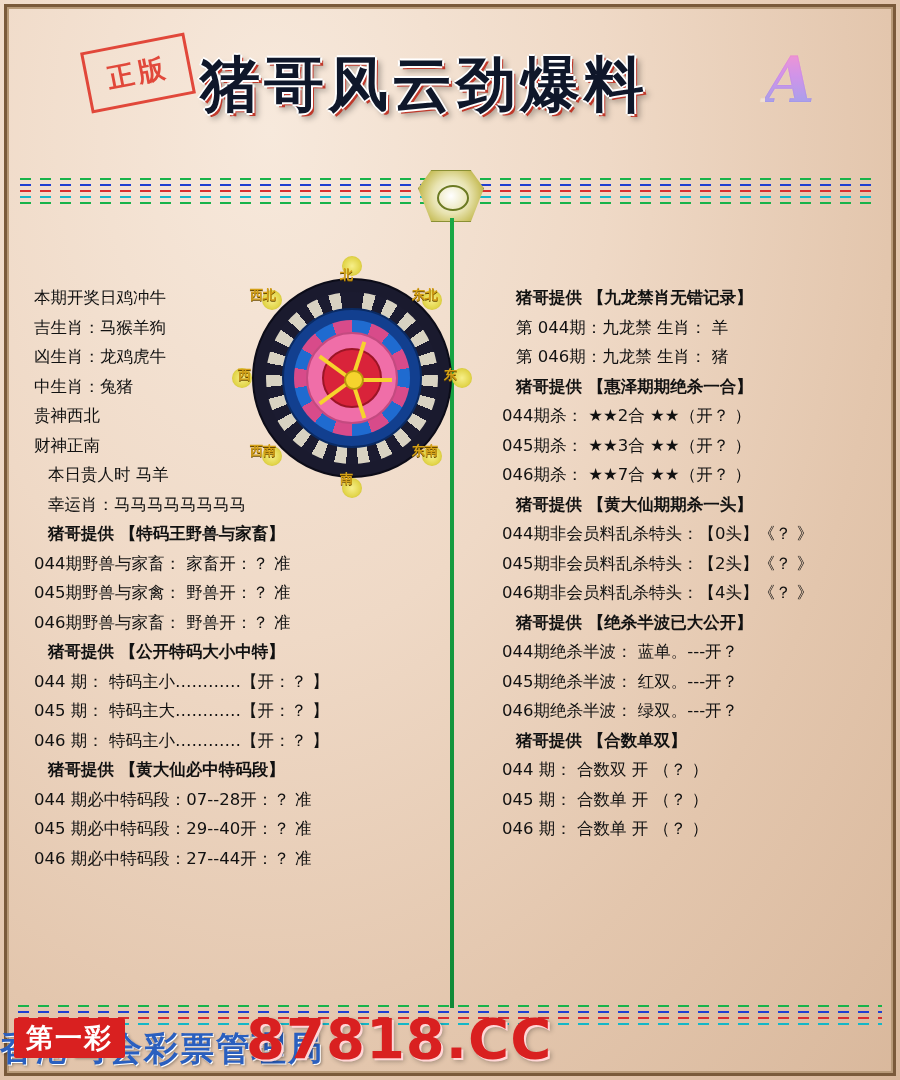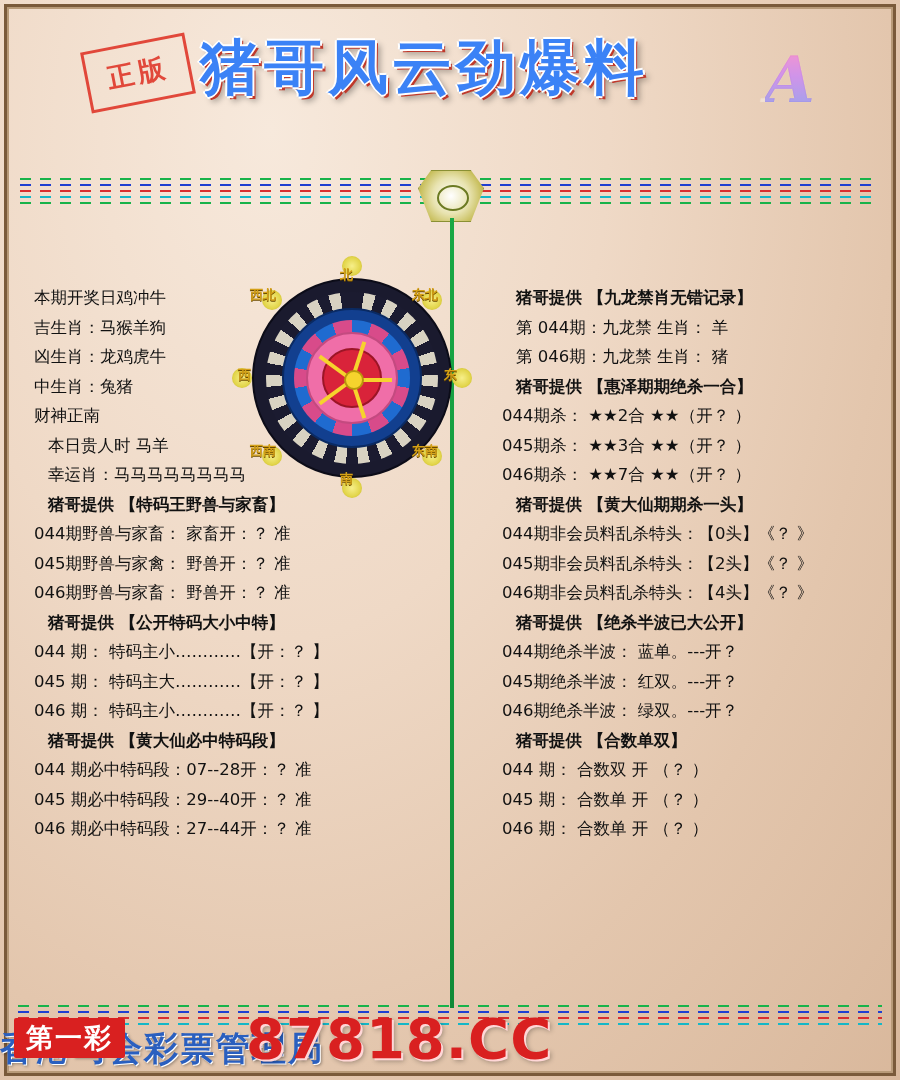--- a/index.html
+++ b/index.html
@@ -25,23 +25,23 @@
   .header{position:absolute;left:0;top:0;width:900px;height:165px;}
   .stamp{
     position:absolute;left:85px;top:42px;width:100px;height:56px;
     border:3px solid #e03b2e;transform:rotate(-11deg);
     display:flex;align-items:center;justify-content:center;
     color:#e03b2e;font-weight:bold;font-size:27px;letter-spacing:4px;
     font-family:"DejaVu Sans","Liberation Sans",sans-serif;
     opacity:.92;
   }
   .title{
-    position:absolute;left:200px;top:28px;width:520px;height:80px;
+    position:absolute;left:200px;top:45px;width:520px;height:80px;
     font-size:60px;font-weight:bold;letter-spacing:4px;
-    color:#3b82f6;
+    color:#0f172a;
     text-shadow:
       2px 0 0 #ffffff, -2px 0 0 #ffffff, 0 2px 0 #ffffff, 0 -2px 0 #ffffff,
       3px 3px 0 #c0392b, 5px 5px 6px rgba(0,0,0,.35);
     white-space:nowrap;
     font-family:"DejaVu Sans","Liberation Sans",sans-serif;
   }
   .letterA{
     position:absolute;left:765px;top:42px;
     font-size:64px;font-weight:bold;font-style:italic;
     background:linear-gradient(180deg,#ff4fa3 0%,#b14ddb 45%,#4d6bdd 100%);
@@ -173,20 +173,21 @@
     <div class="dir" style="left:14px;top:180px">西南</div>
     <div class="dir" style="left:2px;top:104px">西</div>
     <div class="dir" style="left:14px;top:24px">西北</div>
   </div>
 
   <div class="col col-left" id="left-col">
       <div class="row ">本期开奖日鸡冲牛</div>
       <div class="row ">吉生肖：马猴羊狗</div>
       <div class="row ">凶生肖：龙鸡虎牛</div>
       <div class="row ">中生肖：兔猪</div>
+      <div class="row ">贵神西北</div>
       <div class="row ">财神正南</div>
       <div class="row ind">本日贵人时  马羊</div>
       <div class="row ind">幸运肖：马马马马马马马马</div>
       <div class="row ind bold">猪哥提供 【特码王野兽与家畜】</div>
       <div class="row ">044期野兽与家畜：  家畜开：？ 准</div>
       <div class="row ">045期野兽与家禽：  野兽开：？ 准</div>
       <div class="row ">046期野兽与家畜：  野兽开：？ 准</div>
       <div class="row ind bold">猪哥提供 【公开特码大小中特】</div>
       <div class="row ">044 期：  特码主小…………【开：？ 】</div>
       <div class="row ">045 期：  特码主大…………【开：？ 】</div>

